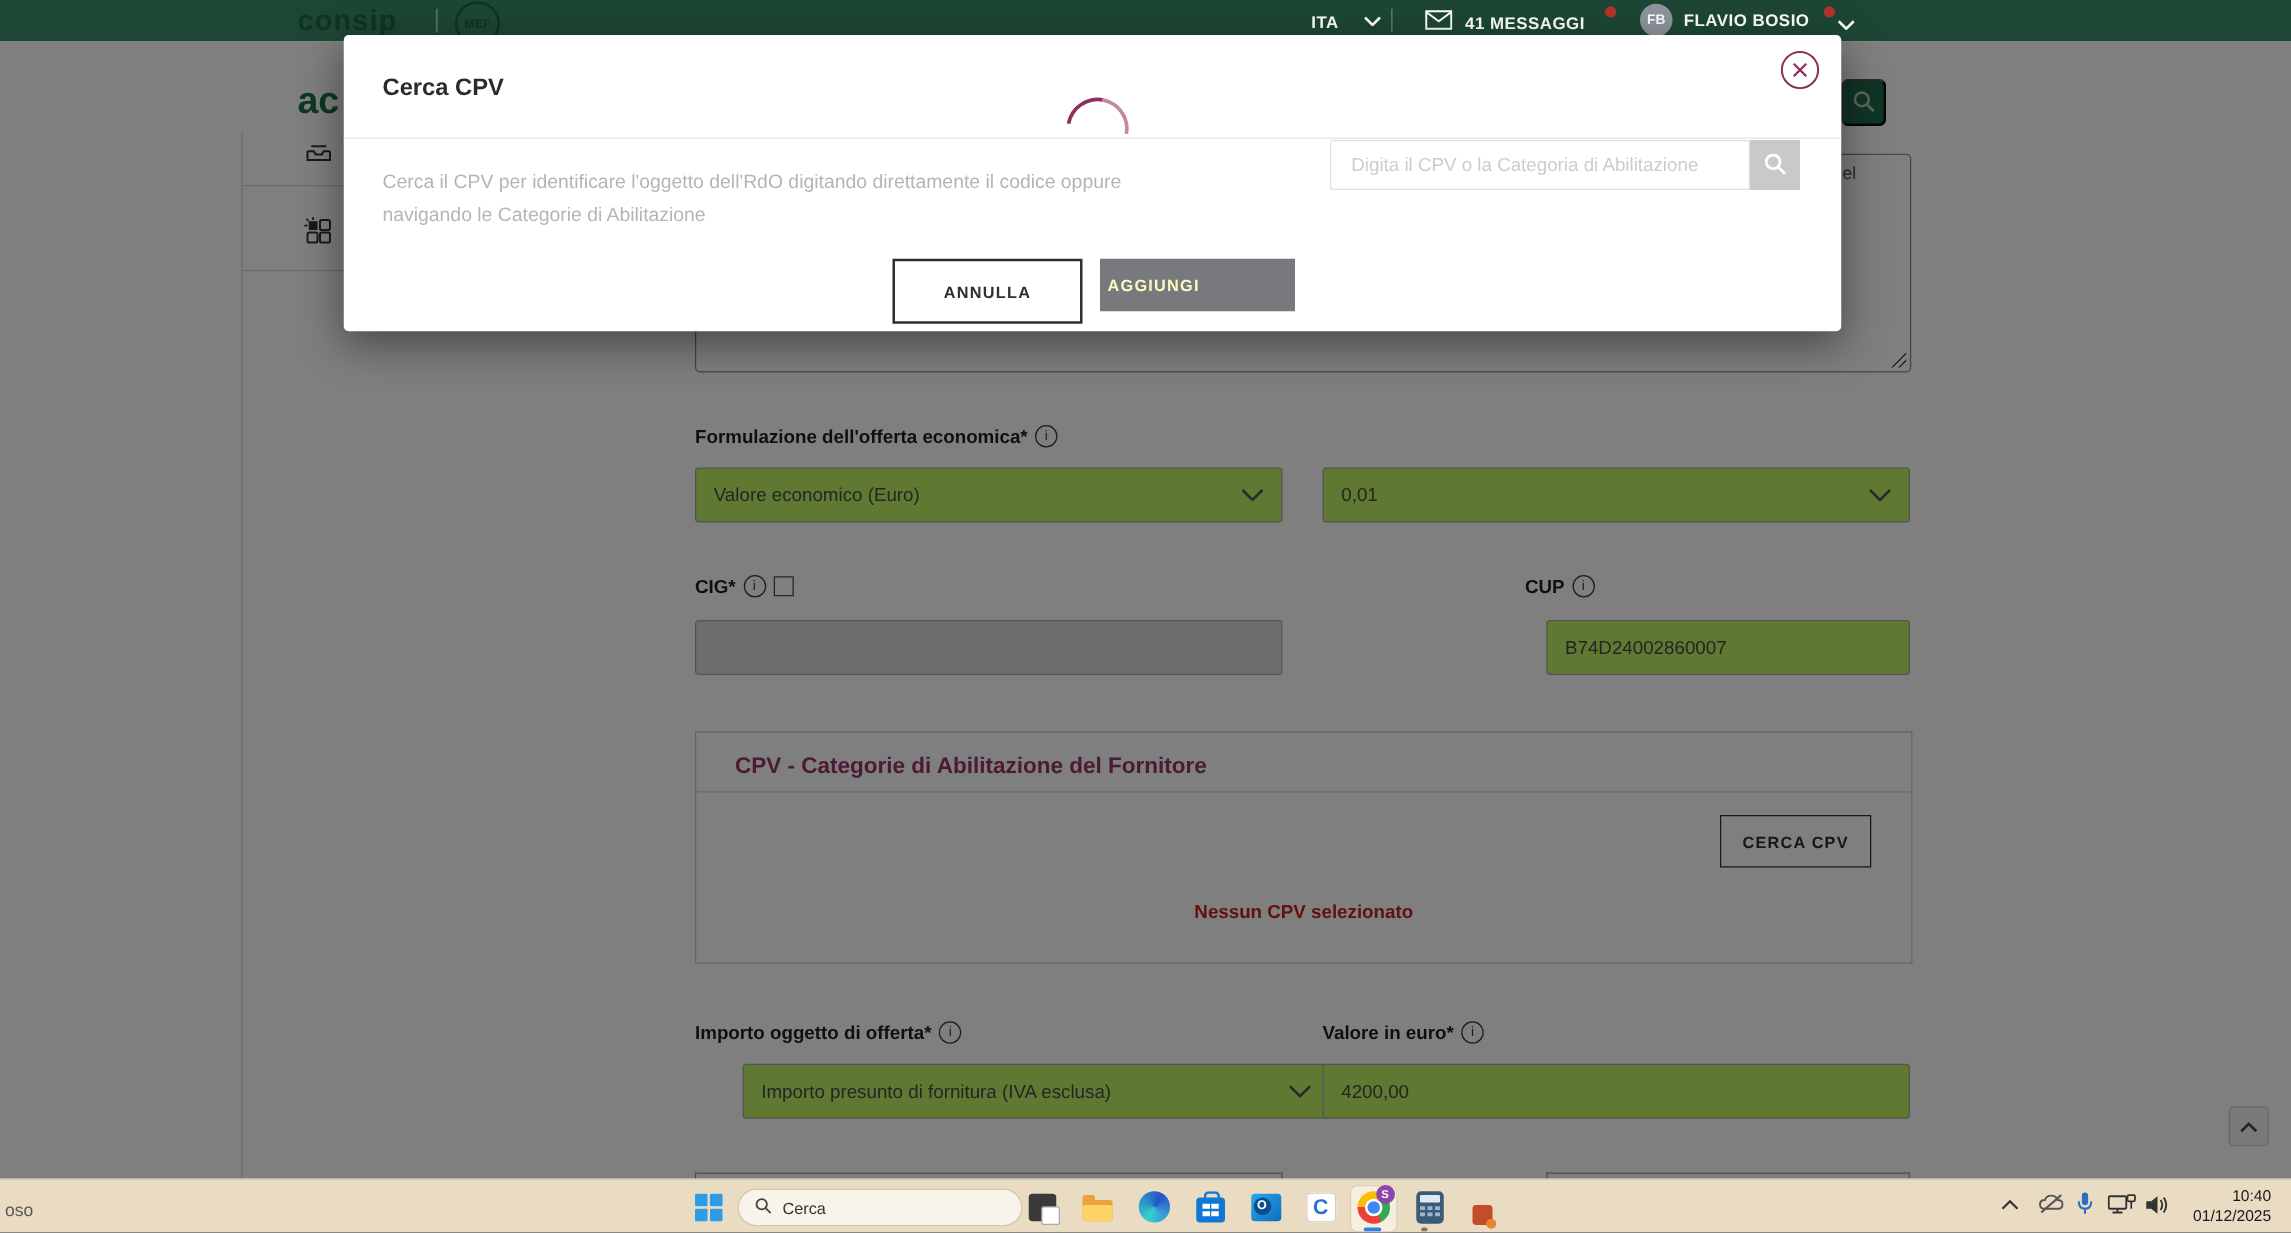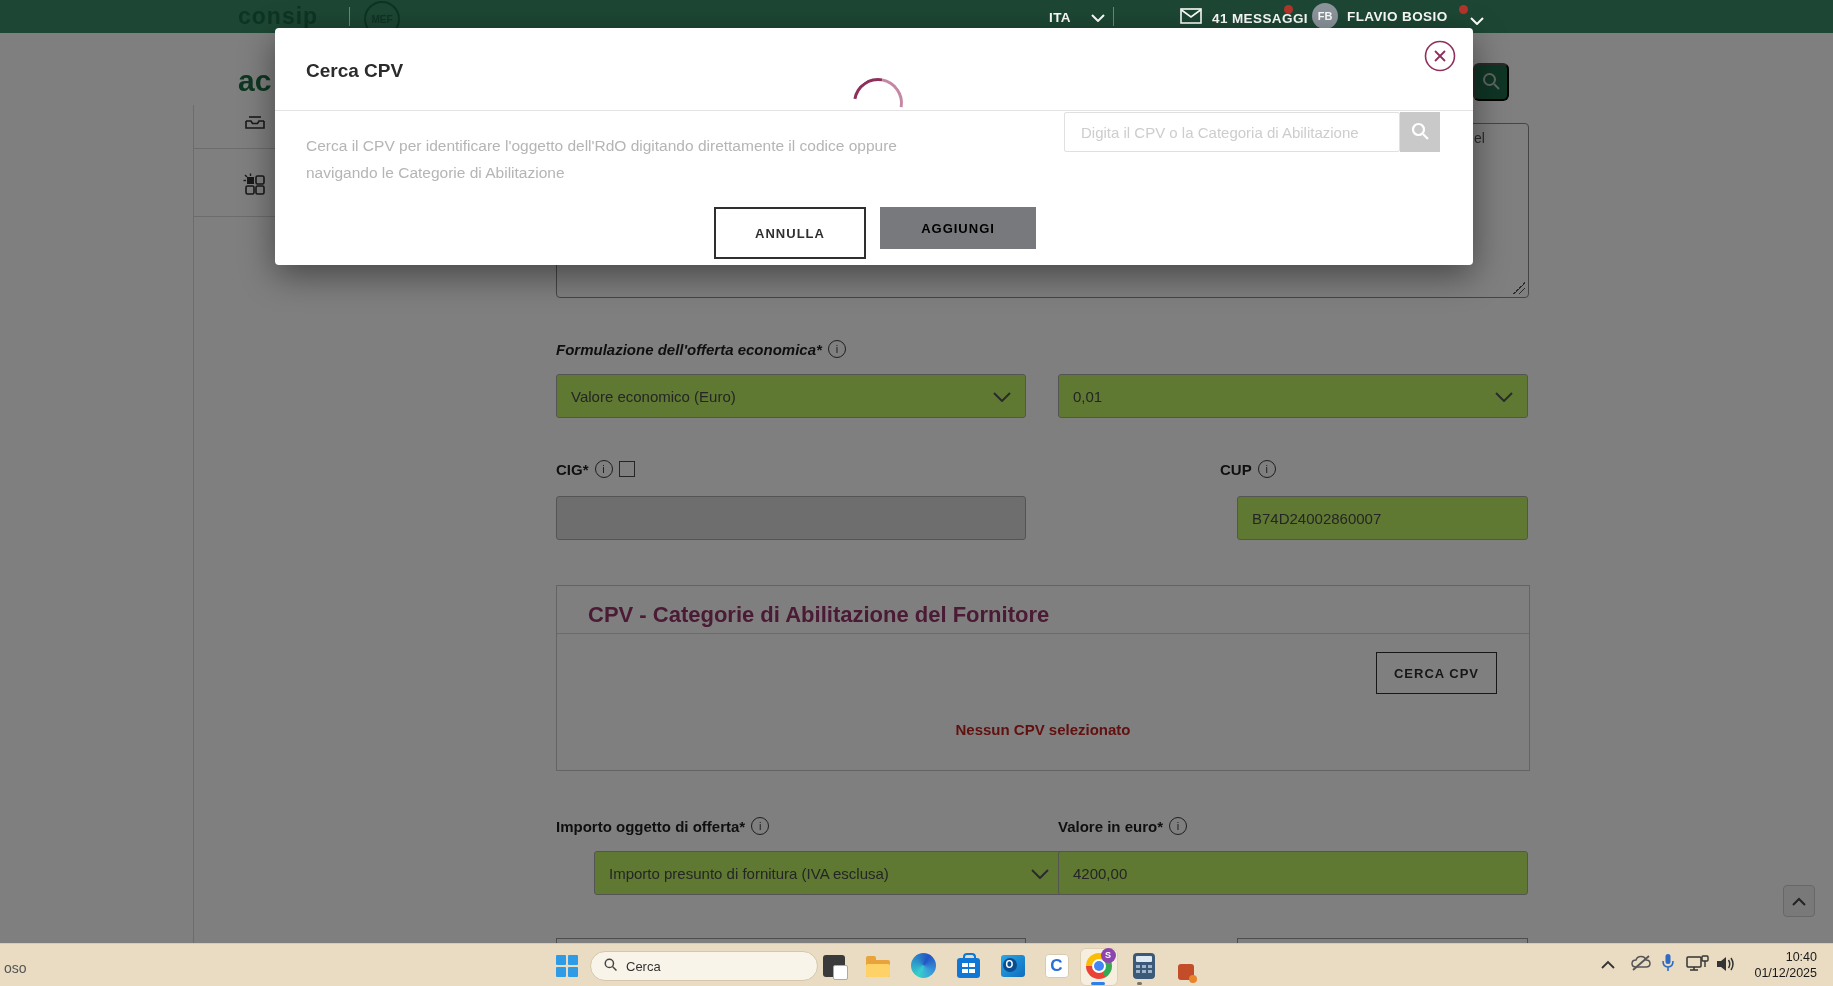--- a/index.html
+++ b/index.html
@@ -27,26 +27,26 @@
   .lbl{font-size:15px;font-weight:bold;color:#1f1f1f;display:flex;align-items:center;gap:6px;}
   .info{display:inline-flex;width:16px;height:16px;border:1px solid #3c3c3c;border-radius:50%;
         align-items:center;justify-content:center;font-size:11px;font-weight:normal;font-style:normal;color:#3c3c3c;flex:none;}
   .info::before{content:"i";}
   .selectbox,.inputbox{position:absolute;height:44px;background:#bef264;border:1px solid #a9a9a9;border-radius:3px;
         display:flex;align-items:center;font-size:15px;color:#4a4a4a;padding:0 14px;box-sizing:border-box;}
   .selectbox{justify-content:space-between;}
   .inputbox.disabled{background:#dcdcdc;}
   .checkbox{width:14px;height:14px;border:1px solid #4a4a4a;background:#fff;display:inline-block;flex:none;}
   .cpv-panel{position:absolute;left:556px;top:585px;width:972px;height:184px;border:1px solid #c9c9c9;background:#fff;}
-  .cpv-title{position:absolute;left:31px;top:16px;font-size:22px;font-weight:bold;color:#96376b;}
+  .cpv-title{position:absolute;left:31px;top:16px;font-size:18px;font-weight:bold;color:#96376b;}
   .cpv-div{position:absolute;left:0;right:0;top:47px;height:1px;background:#d4d4d4;}
   .btn-outline{background:#fff;border:2px solid #2f2f2f;color:#2f2f2f;font-weight:bold;font-size:13px;
         letter-spacing:1px;display:flex;align-items:center;justify-content:center;box-sizing:border-box;}
-  .btn-filled{background:#77797c;border:none;color:#000000;font-weight:bold;font-size:13px;letter-spacing:1px;
-        display:flex;align-items:center;justify-content:center;box-sizing:border-box;}
+  .btn-filled{background:#77797c;border:none;color:#fef9c3;font-weight:bold;font-size:13px;letter-spacing:1px;
+        display:flex;align-items:center;justify-content:flex-start;box-sizing:border-box;}
   .empty-cpv{position:absolute;left:0;right:0;top:135px;text-align:center;color:#c42222;font-weight:bold;font-size:15px;}
   .txtarea{position:absolute;left:556px;top:123px;width:971px;height:173px;border:1px solid #8a8a8a;border-radius:4px;background:#fff;}
   .grip{position:absolute;right:3px;bottom:3px;width:12px;height:12px;
         background:linear-gradient(135deg,transparent 0 50%,#555 50% 56%,transparent 56% 72%,#555 72% 78%,transparent 78%);}
   .stub{position:absolute;top:938px;height:6px;border:1px solid #9a9a9a;border-bottom:none;background:#fff;box-sizing:border-box;}
   .scrolltop{position:absolute;left:1783px;top:885px;width:32px;height:32px;background:#f2f2f2;border:1px solid #cfcfcf;
         border-radius:4px;display:flex;align-items:center;justify-content:center;}
   
   .modal{position:absolute;left:275px;top:28px;width:1198px;height:237px;background:#fff;border-radius:4px;
          box-shadow:0 10px 35px rgba(0,0,0,.45);z-index:20;}
@@ -148,21 +148,21 @@
             <line x1="2.5" y1="9.5" x2="5" y2="9.5" stroke="#333" stroke-width="1.4"></line>
           </svg>
       </span>
     </div>
 
     <div class="txtarea">
       <span class="abs" style="left:917px;top:6px;font-size:14px;color:#555;">el</span>
       <span class="grip"></span>
     </div>
 
-    <div class="lbl abs" style="left:556px;top:340px;font-style:italic;">
+    <div class="lbl abs" style="left:556px;top:340px;">
       <span>Formulazione dell'offerta economica*</span>
       <span class="info"></span>
     </div>
     <div class="selectbox" style="left:556px;top:374px;width:470px;">
       <span>Valore economico (Euro)</span>
       <span><svg width="18" height="10" viewBox="0 0 18 10">
             <polyline points="1,1 9,9 17,1" fill="none" stroke="#555" stroke-width="2"></polyline>
           </svg></span>
     </div>
     <div class="selectbox" style="left:1058px;top:374px;width:470px;">
@@ -229,21 +229,21 @@
     <div class="brand">consip</div>
     <div class="tb-divider" style="left:349px;"></div>
     <div class="mefcircle">MEF</div>
     <div class="abs" style="left:1049px;top:8px;display:flex;align-items:center;gap:20px;">
       <span class="tb-text">ITA</span>
       <span><svg width="14" height="8" viewBox="0 0 14 8">
             <polyline points="1,1 7,7 13,1" fill="none" stroke="#fff" stroke-width="2"></polyline>
           </svg></span>
     </div>
     <div class="tb-divider" style="left:1113px;"></div>
-    <div class="abs" style="left:1140px;top:8px;display:flex;align-items:center;gap:10px;margin-left:40px;">
+    <div class="abs" style="left:1140px;top:8px;display:flex;align-items:center;gap:10px;">
       <span><svg width="22" height="16" viewBox="0 0 22 16">
             <rect x="1" y="1" width="20" height="14" fill="none" stroke="#fff" stroke-width="1.6"></rect>
             <polyline points="1.5,2 11,9 20.5,2" fill="none" stroke="#fff" stroke-width="1.6"></polyline>
           </svg></span>
       <span class="tb-text">41 MESSAGGI</span>
     </div>
     <span class="reddot" style="left:1284px;top:5px;"></span>
     <div class="abs" style="left:1312px;top:3px;display:flex;align-items:center;gap:9px;">
       <span class="avatar" style="position:static;">FB</span>
       <span class="tb-text">FLAVIO BOSIO</span>

